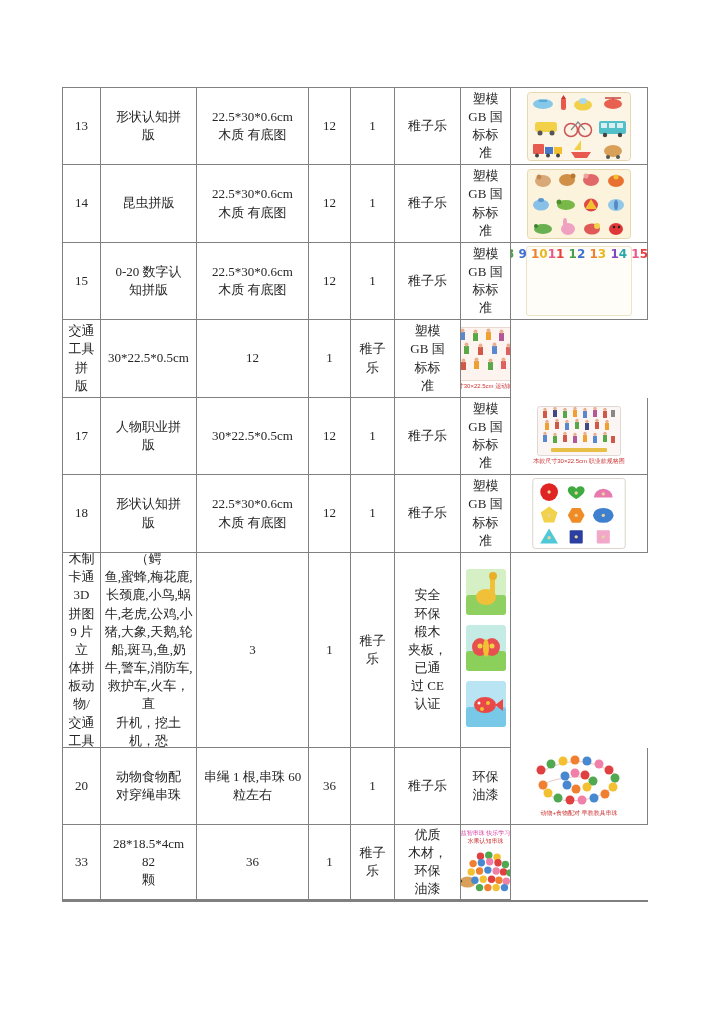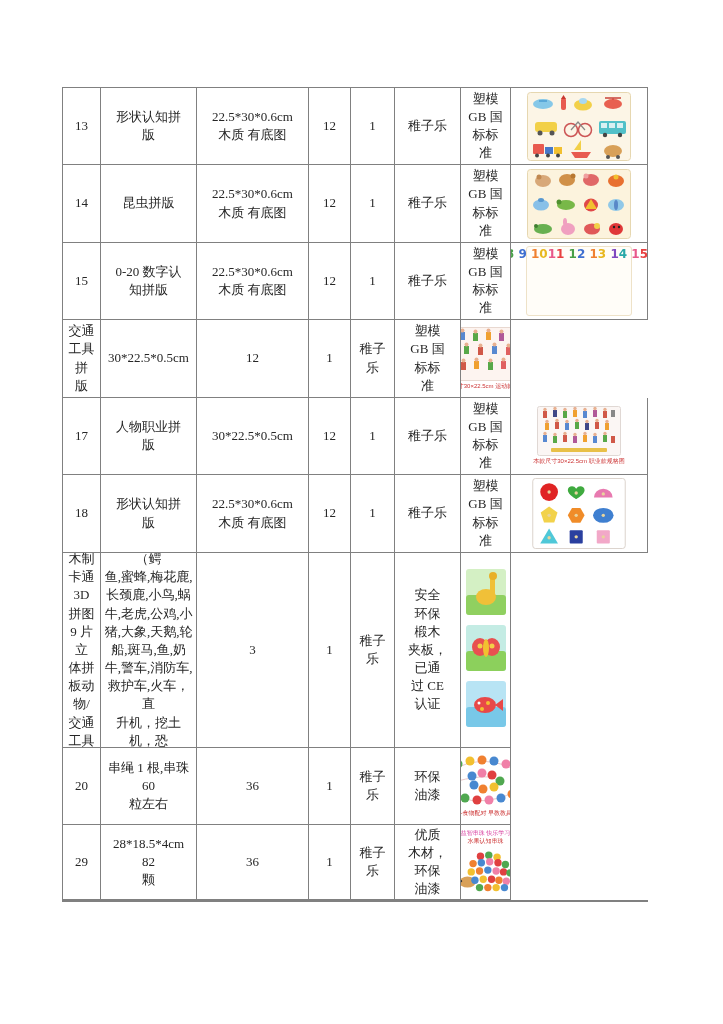--- a/index.html
+++ b/index.html
@@ -416,20 +416,22 @@
               <line x1="106" y1="130" x2="107" y2="144" stroke="#a05010" stroke-width="1.5"></line>
               <line x1="112" y1="128" x2="112" y2="146" stroke="#a05010" stroke-width="1.5"></line>
               <line x1="118" y1="130" x2="117" y2="144" stroke="#a05010" stroke-width="1.5"></line>
             </g>
         </svg>
       </div>
     </div>
 
     <div class="tr">
       <div class="td h77">20</div>
+      <div class="td h77">动物食物配
+对穿绳串珠</div>
       <div class="td h77">串绳 1 根,串珠 60
 粒左右</div>
       <div class="td h77">36</div>
       <div class="td h77">1</div>
       <div class="td h77">稚子乐</div>
       <div class="td h77">环保
 油漆</div>
       <div class="td h77 c-img">
         <svg width="116" height="54" viewBox="0 0 116 54">
           <path d="M20,18 Q58,-4 94,20 Q100,34 72,44 Q40,52 24,38 Q16,28 44,24 Q70,20 70,30" fill="none" stroke="#e8c8c8" stroke-width="1"></path>
@@ -455,21 +457,21 @@
             <circle cx="72" cy="27" r="4.5" fill="#50a850"></circle>
             <circle cx="66" cy="33" r="4.5" fill="#f2c030"></circle>
             <circle cx="55" cy="35" r="4.5" fill="#f08030"></circle>
             <circle cx="46" cy="31" r="4.5" fill="#4888d0"></circle>
         </svg>
         <div class="caption">动物+食物配对 早教教具串珠</div>
       </div>
     </div>
 
     <div class="tr">
-      <div class="td h75">29</div>
+      <div class="td h75">33</div>
       <div class="td h75">28*18.5*4cm　82
 颗</div>
       <div class="td h75">36</div>
       <div class="td h75">1</div>
       <div class="td h75">稚子乐</div>
       <div class="td h75">优质
 木材，
 环保
 油漆</div>
       <div class="td h75 c-img">

